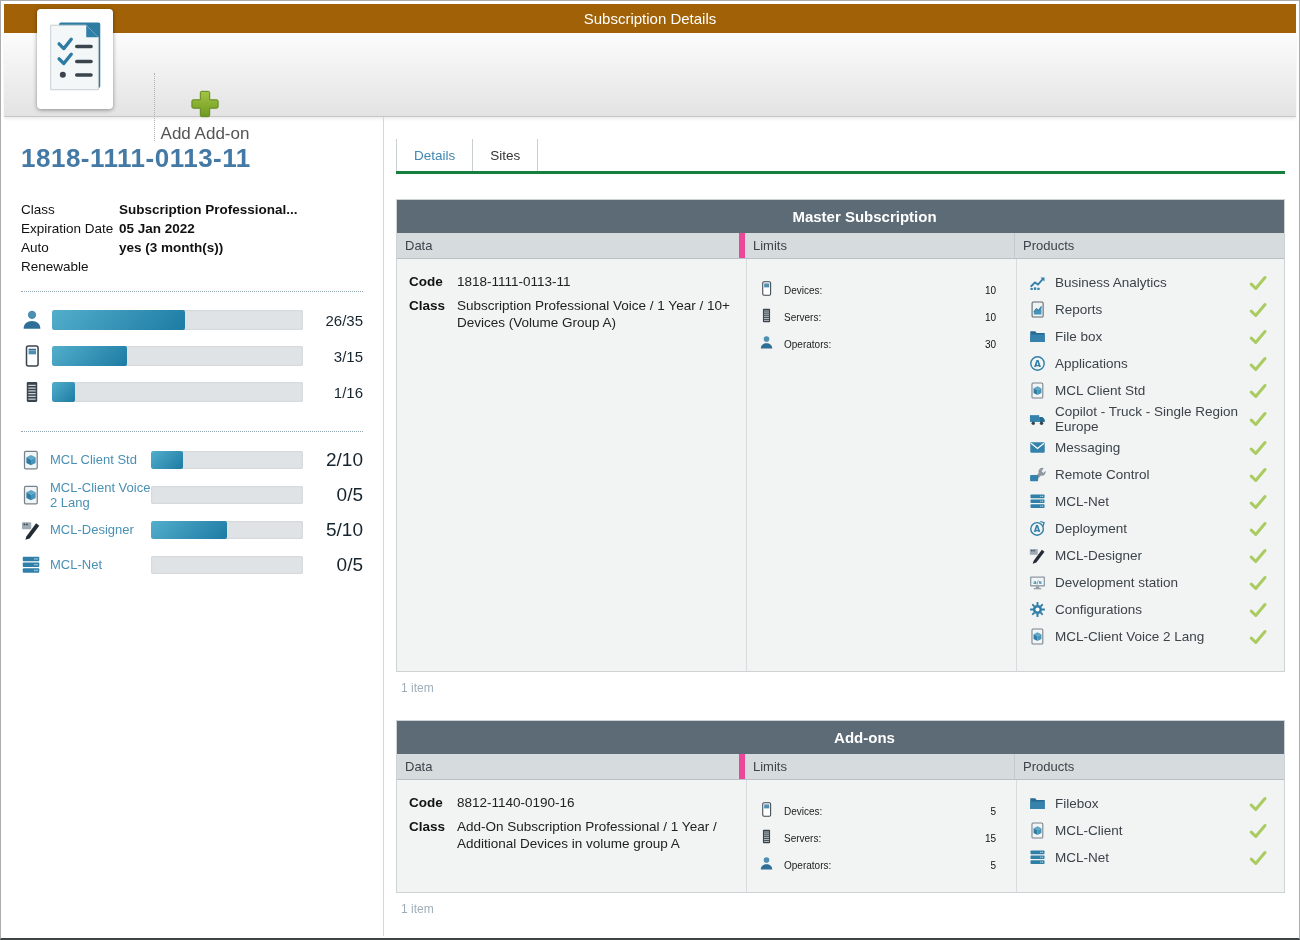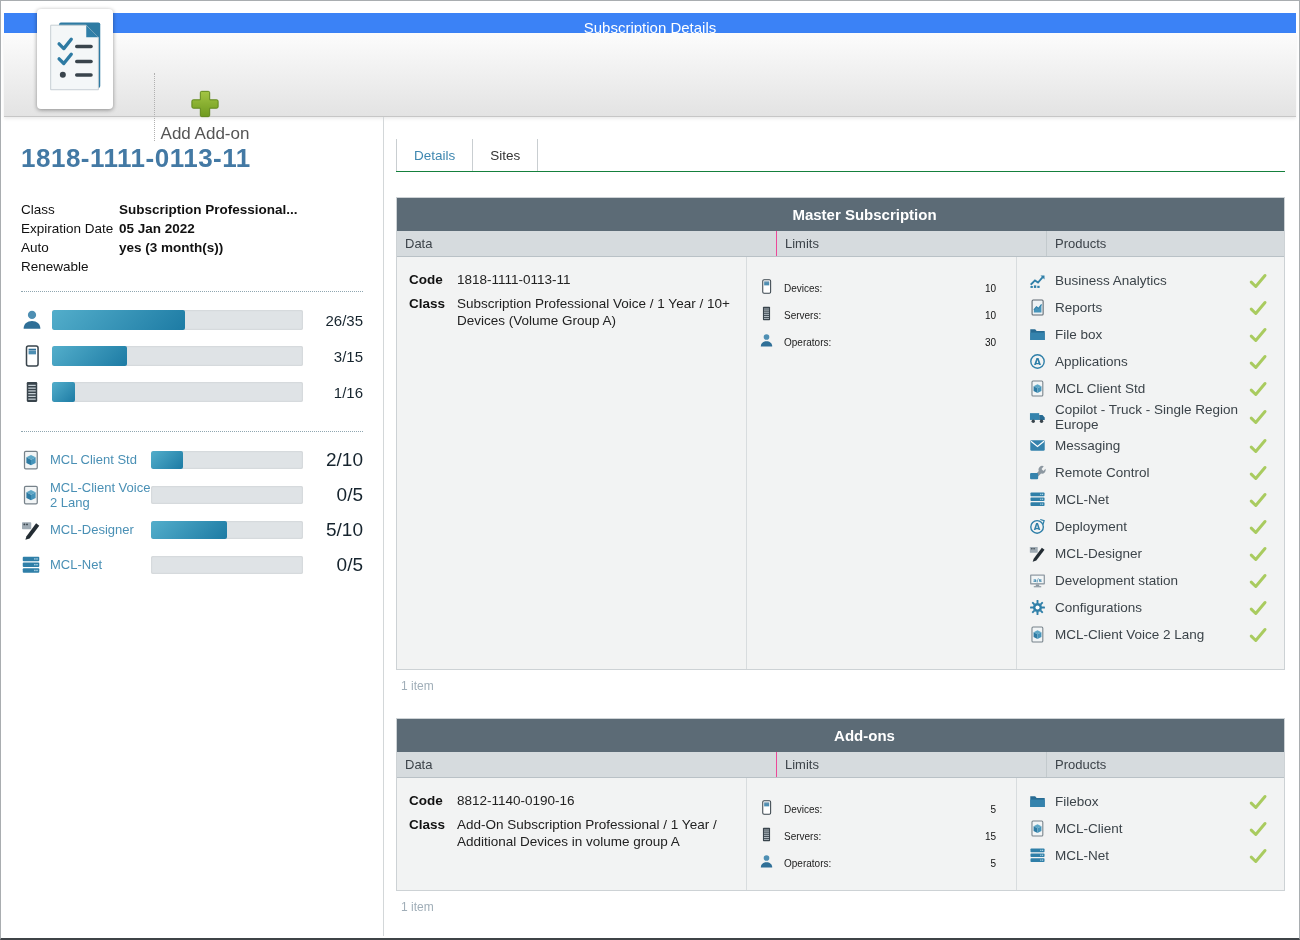--- a/index.html
+++ b/index.html
@@ -1,18 +1,18 @@
 <!DOCTYPE html>
 <html><head>
 <meta charset="utf-8">
 <style>
   html,body{margin:0;padding:0;background:#fff;font-family:"Liberation Sans","DejaVu Sans",sans-serif;}
   .page{position:relative;width:1300px;height:940px;box-sizing:border-box;border:1px solid #a9adb0;border-bottom:2px solid #3f4447;background:#fff;overflow:hidden;}
   
-  .titlebar{position:absolute;left:3px;right:3px;top:12px;height:29px;background:#3b82f6;color:#fff;display:flex;align-items:center;justify-content:center;font-size:15px;}
+  .titlebar{position:absolute;left:3px;right:3px;top:3px;height:29px;background:#a16207;color:#fff;display:flex;align-items:center;justify-content:center;font-size:15px;}
   
   .toolbar{position:absolute;left:3px;right:3px;top:32px;height:83px;background:linear-gradient(#fcfcfc,#e3e3e3);border-bottom:1px solid #c6c6c6;box-shadow:0 2px 3px rgba(0,0,0,.08);}
   .appicon-box{position:absolute;left:36px;top:8px;width:76px;height:100px;background:#fff;border-radius:4px;box-shadow:0 1px 4px rgba(0,0,0,.4);display:flex;align-items:center;justify-content:center;z-index:5;}
   .toolbar-sep{position:absolute;left:150px;top:40px;height:68px;border-left:1px dotted #b0b0b0;}
   .add-btn{position:absolute;left:156px;top:56px;width:90px;display:flex;flex-direction:column;align-items:center;cursor:pointer;}
   .add-btn .plus{width:30px;height:30px;}
   .add-btn .lbl{margin-top:5px;font-size:17px;color:#555;}
   
   .main{position:absolute;top:116px;bottom:2px;left:0;right:0;display:flex;}
   .sidebar{width:383px;box-sizing:border-box;border-right:1px solid #d3d7d9;padding:14px 20px 0 20px;}
@@ -31,29 +31,29 @@
   .bar{flex:1;height:20px;background:#dfe3e6;border-radius:2px;overflow:hidden;box-shadow:inset 0 0 2px rgba(0,0,0,.15);}
   .bar-fill{height:100%;background:linear-gradient(135deg,#53aecb,#1d7ba4);border-radius:2px;}
   .u-count{width:60px;flex:none;text-align:right;font-size:15px;color:#16242e;}
   .sprod{padding:10px 0 0 0;}
   .sprod-row{display:flex;align-items:center;min-height:35px;}
   .p-icon{width:20px;height:20px;margin-right:9px;flex:none;}
   .p-label{width:101px;flex:none;font-size:13px;line-height:15px;color:#4a90b5;cursor:pointer;}
   .sprod-row .bar{height:18px;}
   .sprod-row .u-count{font-size:19px;}
   
-  .tabs{display:flex;border-bottom:1px solid #15803d;align-items:center;}
+  .tabs{display:flex;border-bottom:3px solid #15803d;align-items:center;}
   .tab{padding:9px 17px 8px 17px;font-size:13.5px;color:#333;border-right:1px solid #c9ced1;cursor:pointer;background:#fff;}
   .tab:first-child{border-left:1px solid #c9ced1;}
   .tab.active{color:#3f87b0;}
   
   .tbl{border:1px solid #cdd2d5;margin-top:25px;}
   .tbl-title{height:33px;background:#5c6b76;color:#fff;font-weight:bold;font-size:15px;display:flex;align-items:center;justify-content:center;padding-left:48px;}
   .tbl-cols{display:flex;background:#d6dbde;border-bottom:1px solid #b9c1c6;height:25px;align-items:center;font-size:13px;color:#3c4349;}
-  .tbl-cols .c1{width:380px;padding-left:8px;box-sizing:border-box;border-right:1px solid #ec4899;align-self:stretch;display:flex;align-items:center;}
+  .tbl-cols .c1{width:348px;padding-left:8px;box-sizing:border-box;border-right:6px solid #ec4899;align-self:stretch;display:flex;align-items:center;}
   .tbl-cols .c2{width:270px;padding-left:8px;box-sizing:border-box;border-right:1px solid #c3cacd;align-self:stretch;display:flex;align-items:center;}
   .tbl-cols .c3{flex:1;padding-left:8px;display:flex;align-items:center;align-self:stretch;}
   .tbl-body{display:flex;background:#f2f3f3;}
   .cell-data{width:350px;box-sizing:border-box;border-right:1px solid #d8dcde;padding:14px 12px 0 12px;}
   .cell-limits{width:270px;box-sizing:border-box;border-right:1px solid #d8dcde;padding:10px 20px 0 12px;}
   .cell-products{flex:1;box-sizing:border-box;padding:10px 16px 0 12px;}
   .kv{display:flex;font-size:13.5px;line-height:17px;margin-bottom:7px;color:#222;}
   .kv-label{width:48px;flex:none;font-weight:bold;color:#111;}
   .kv-value{flex:1;}
   .limit-row{display:flex;align-items:flex-end;height:27px;font-size:10px;color:#222;}

